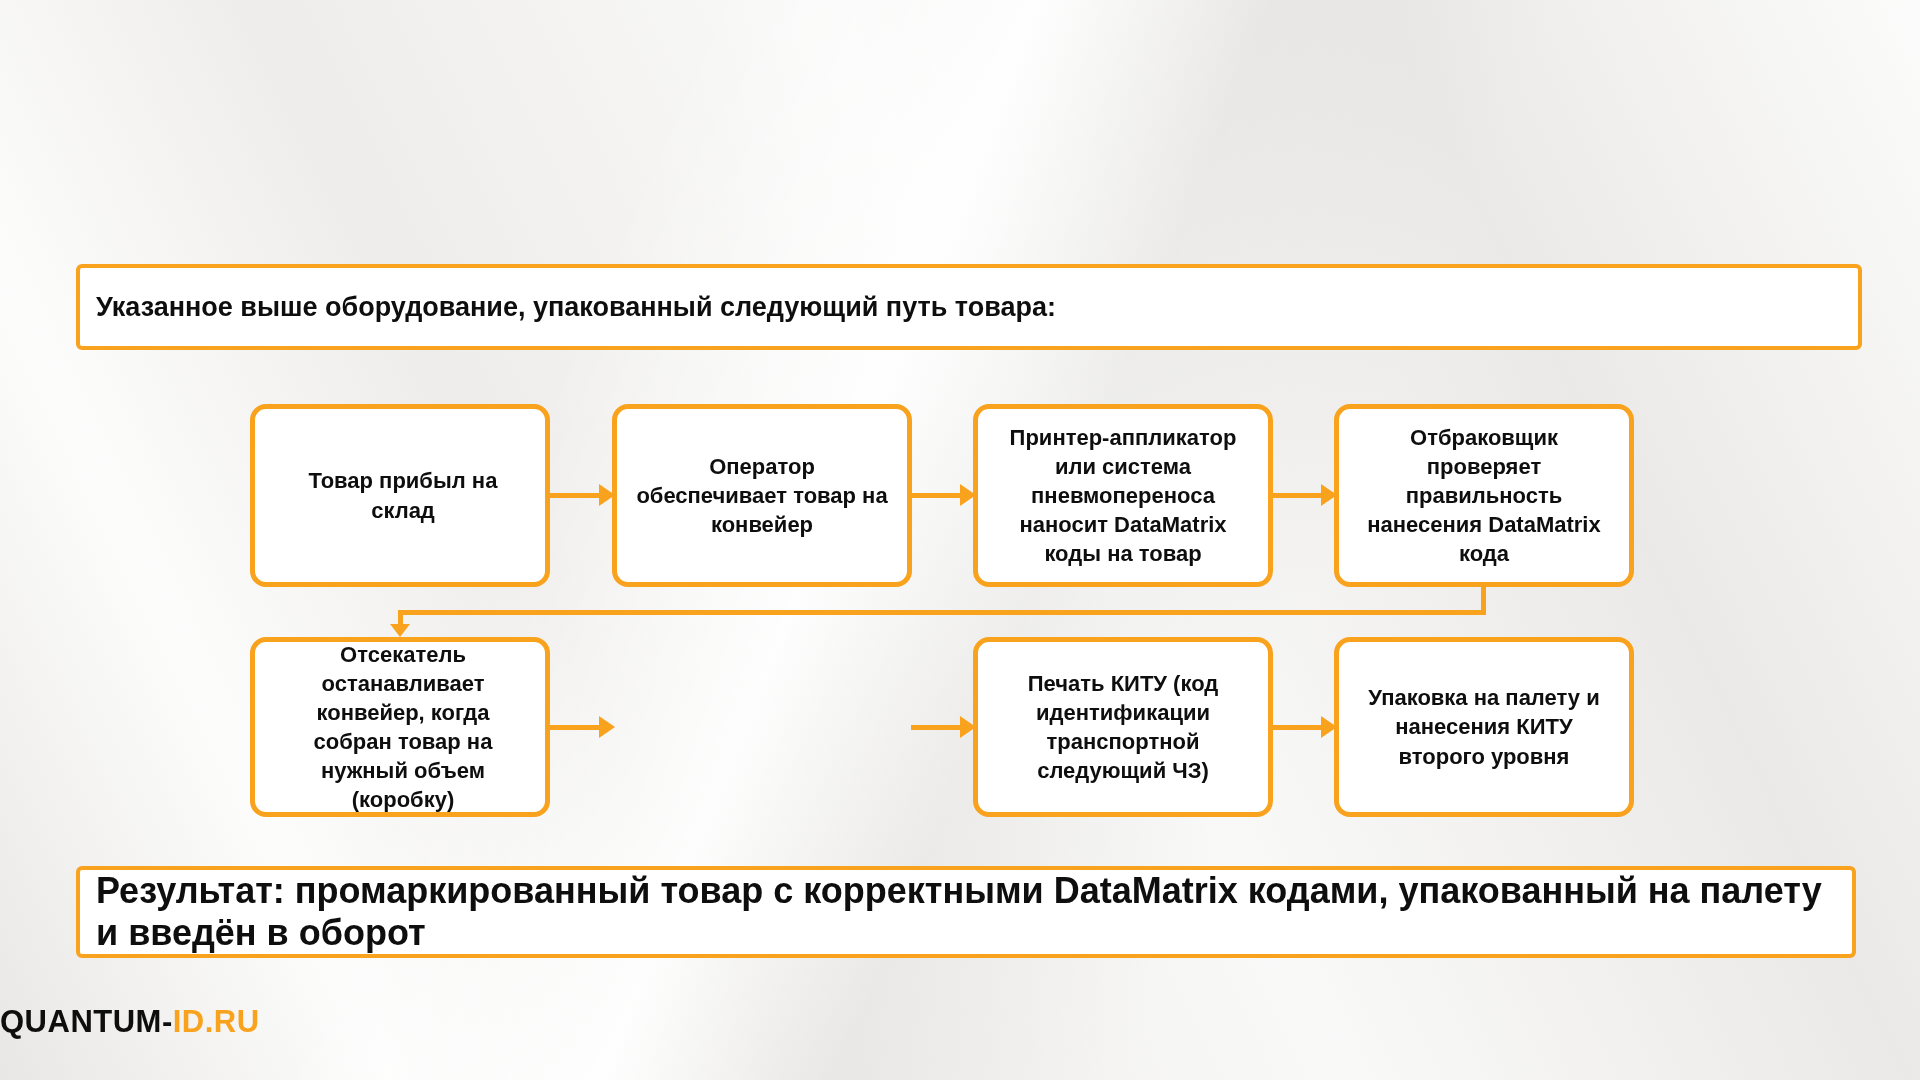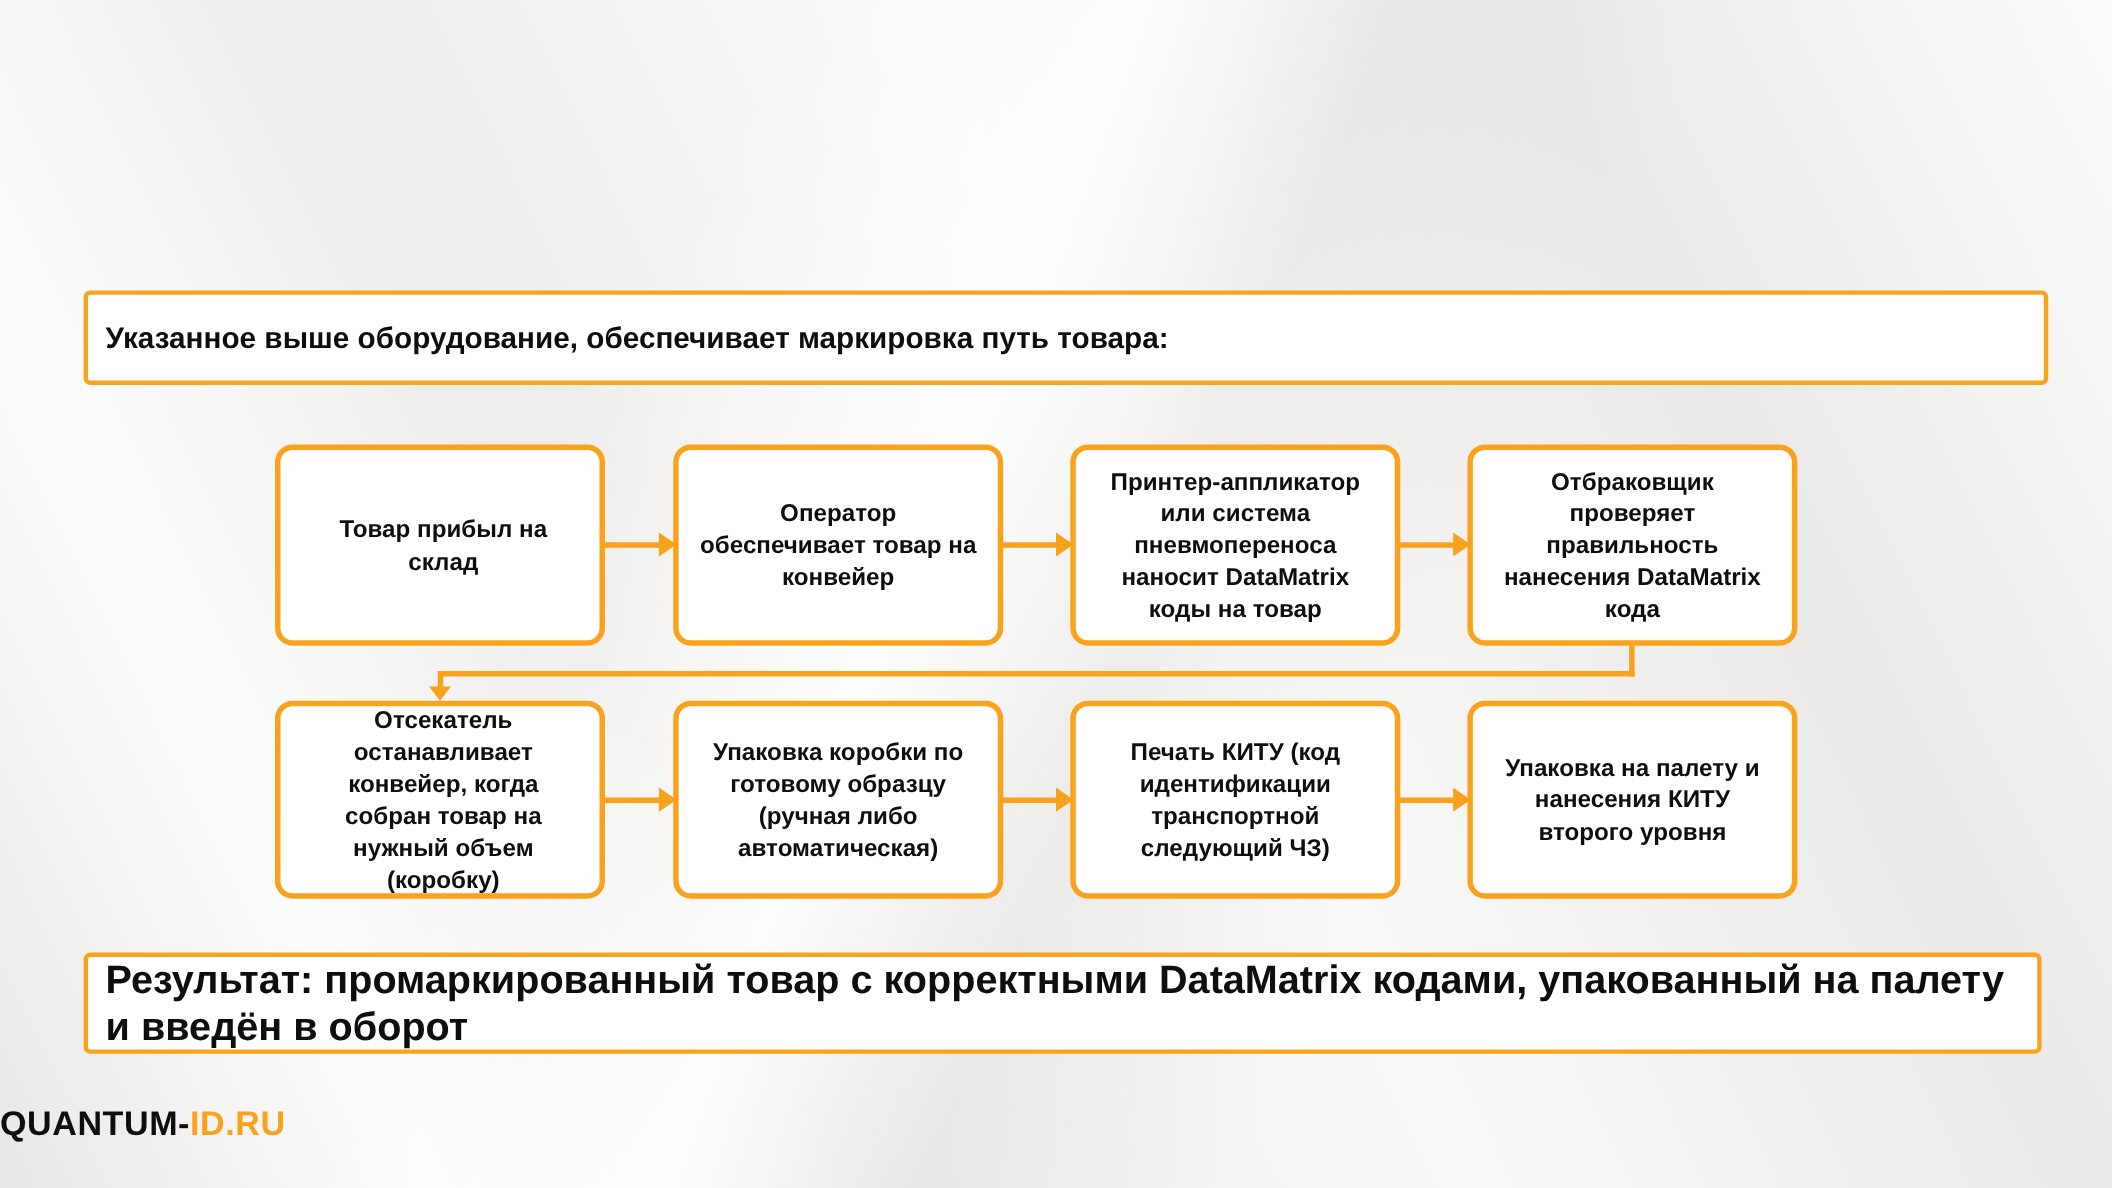--- a/index.html
+++ b/index.html
@@ -85,21 +85,21 @@
   }
   .footer-brand .orange{color:var(--accent);}
 </style>
 </head>
 <body>
 
 <div class="stage">
 
 
   <div class="banner intro">
-    <span>Указанное выше оборудование, обеспечивает маркировка путь товара:</span>
+    <span>Указанное выше оборудование, упакованный следующий путь товара:</span>
   </div>
 
   <div class="step row1 c1">
     <span>Товар прибыл на склад</span>
   </div>
   <div class="step row1 c2">
     <span>Оператор обеспечивает товар на конвейер</span>
   </div>
   <div class="step row1 c3">
     <span>Принтер-аппликатор или система пневмопереноса наносит DataMatrix коды на товар</span>
@@ -122,23 +122,20 @@
   </div>
 
   <div class="conn conn-v1"></div>
   <div class="conn conn-h"></div>
   <div class="conn conn-v2"></div>
   <div class="conn-head-down"></div>
 
   <div class="step row2 c1">
     <span>Отсекатель останавливает конвейер, когда собран товар на нужный объем (коробку)</span>
   </div>
-  <div class="step row2 c2">
-    <span>Упаковка коробки по готовому образцу (ручная либо автоматическая)</span>
-  </div>
   <div class="step row2 c3">
     <span>Печать КИТУ (код идентификации транспортной следующий ЧЗ)</span>
   </div>
   <div class="step row2 c4">
     <span>Упаковка на палету и нанесения КИТУ второго уровня</span>
   </div>
 
   <div class="arrow-right" style="left:549px;top:716px;width:66px;">
     <div class="shaft"></div>
     <div class="head"></div>

